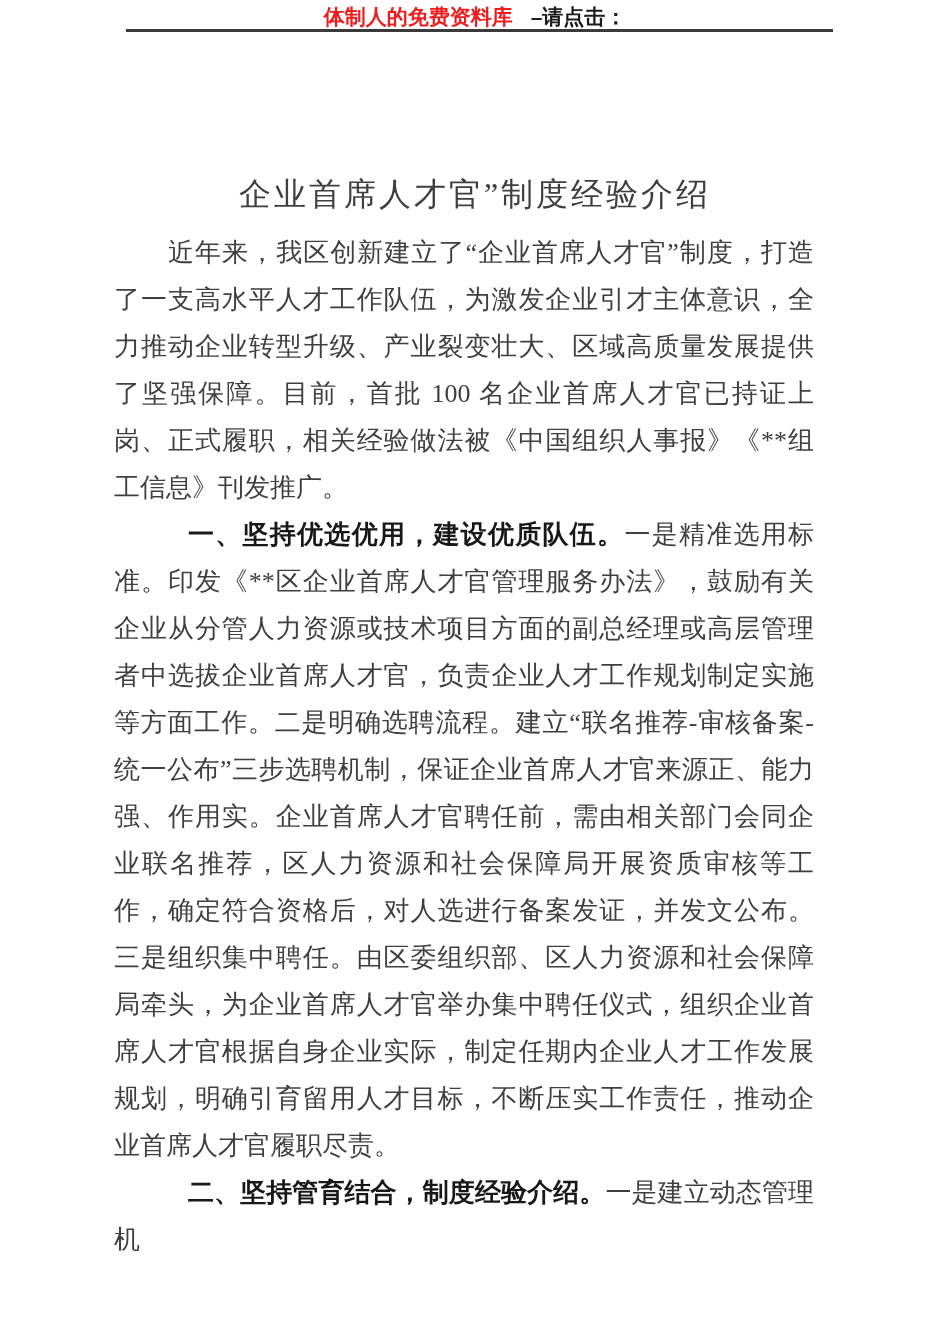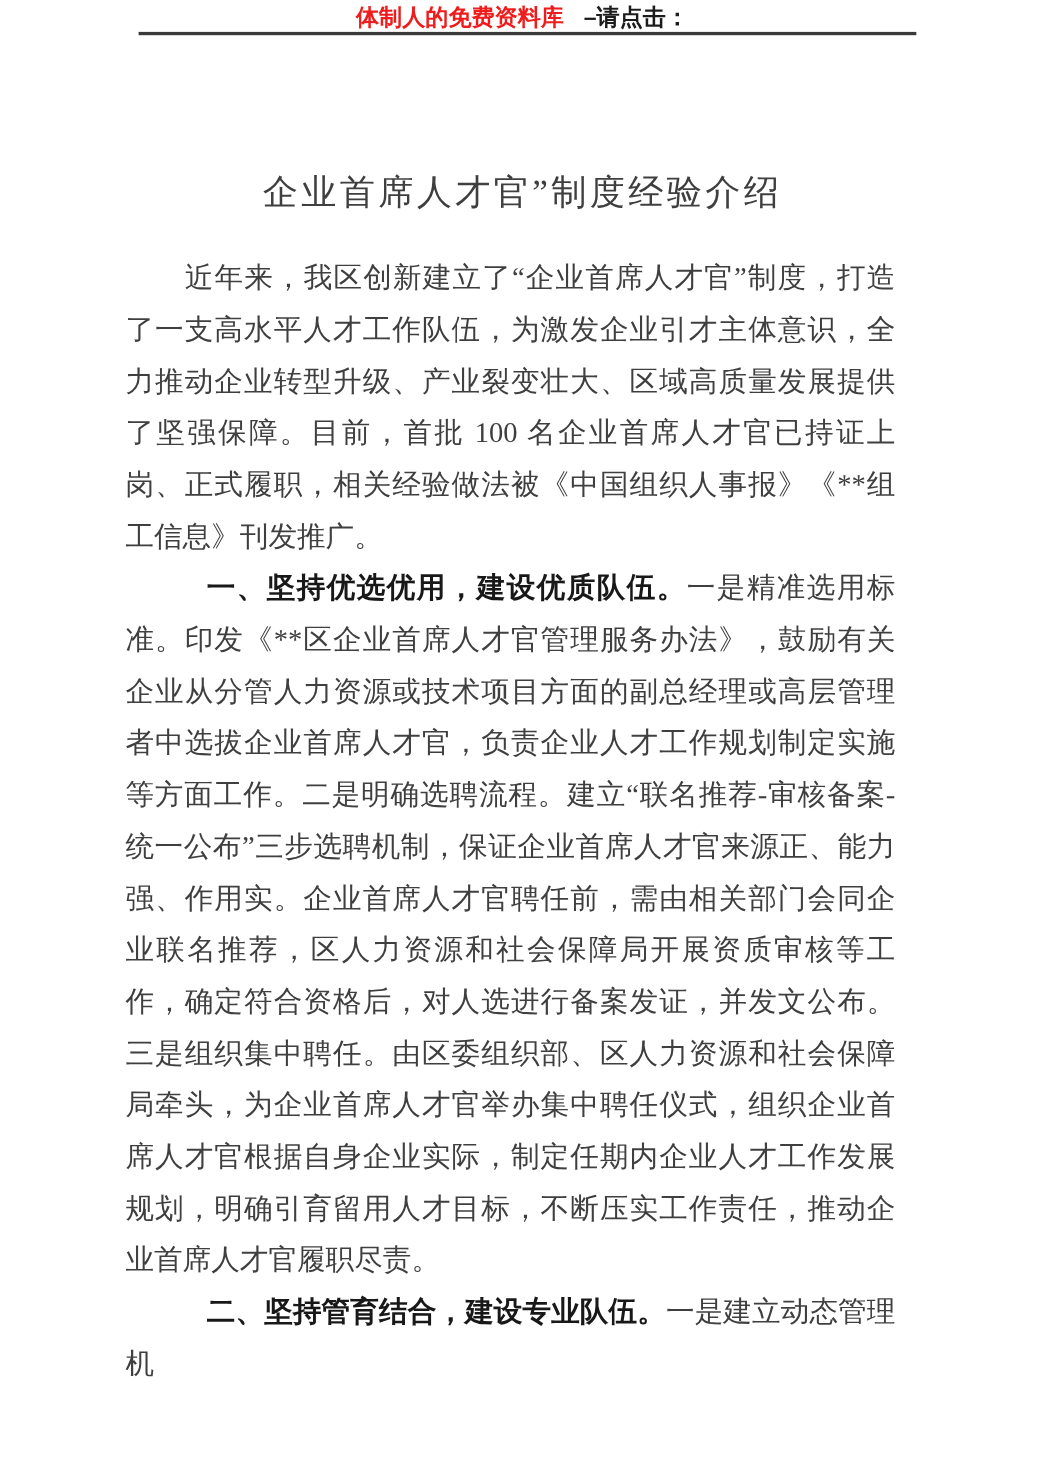--- a/index.html
+++ b/index.html
@@ -20,21 +20,21 @@
     color:#1c1c1c;white-space:nowrap;
   }
   .banner .site{color:var(--red,#ee1c1c);}
   .banner .url{color:var(--blue,#2478cc);text-decoration:none;font-weight:600;}
   .banner-rule{
     position:absolute;left:126px;top:29px;width:707px;height:3px;
     background:var(--rule,#3a3a3a);
   }
   
   .doc-title{
-    position:absolute;left:0;top:152px;width:950px;
+    position:absolute;left:0;top:172px;width:950px;
     text-align:center;
     font-size:32px;font-weight:400;letter-spacing:3px;
     color:var(--ink,#3f3f3f);
     margin:0;line-height:44px;
   }
   .doc-body{
     position:absolute;left:114px;top:229px;width:700px;
     font-size:26px;line-height:47px;
     color:var(--ink,#3f3f3f);
     text-align:justify;
@@ -56,16 +56,16 @@
     <span class="prompt">–请点击：</span>
   </div>
 
   <div class="banner-rule"></div>
 
   <h1 class="doc-title">企业首席人才官”制度经验介绍</h1>
 
   <div class="doc-body">
       <p><span class="run">近年来，我区创新建立了“企业首席人才官”制度，打造了一支高水平人才工作队伍，为激发企业引才主体意识，全力推动企业转型升级、产业裂变壮大、区域高质量发展提供了坚强保障。目前，首批 100 名企业首席人才官已持证上岗、正式履职，相关经验做法被《中国组织人事报》《**组工信息》刊发推广。</span></p>
       <p><span class="run bold">一、坚持优选优用，建设优质队伍。</span><span class="run">一是精准选用标准。印发《**区企业首席人才官管理服务办法》，鼓励有关企业从分管人力资源或技术项目方面的副总经理或高层管理者中选拔企业首席人才官，负责企业人才工作规划制定实施等方面工作。二是明确选聘流程。建立“联名推荐-审核备案-统一公布”三步选聘机制，保证企业首席人才官来源正、能力强、作用实。企业首席人才官聘任前，需由相关部门会同企业联名推荐，区人力资源和社会保障局开展资质审核等工作，确定符合资格后，对人选进行备案发证，并发文公布。三是组织集中聘任。由区委组织部、区人力资源和社会保障局牵头，为企业首席人才官举办集中聘任仪式，组织企业首席人才官根据自身企业实际，制定任期内企业人才工作发展规划，明确引育留用人才目标，不断压实工作责任，推动企业首席人才官履职尽责。</span></p>
-      <p><span class="run bold">二、坚持管育结合，建设专业队伍。</span><span class="run">一是建立动态管理机</span></p>
+      <p><span class="run bold">二、坚持管育结合，制度经验介绍。</span><span class="run">一是建立动态管理机</span></p>
     </div>
 
 </div>
 
 </body></html>

